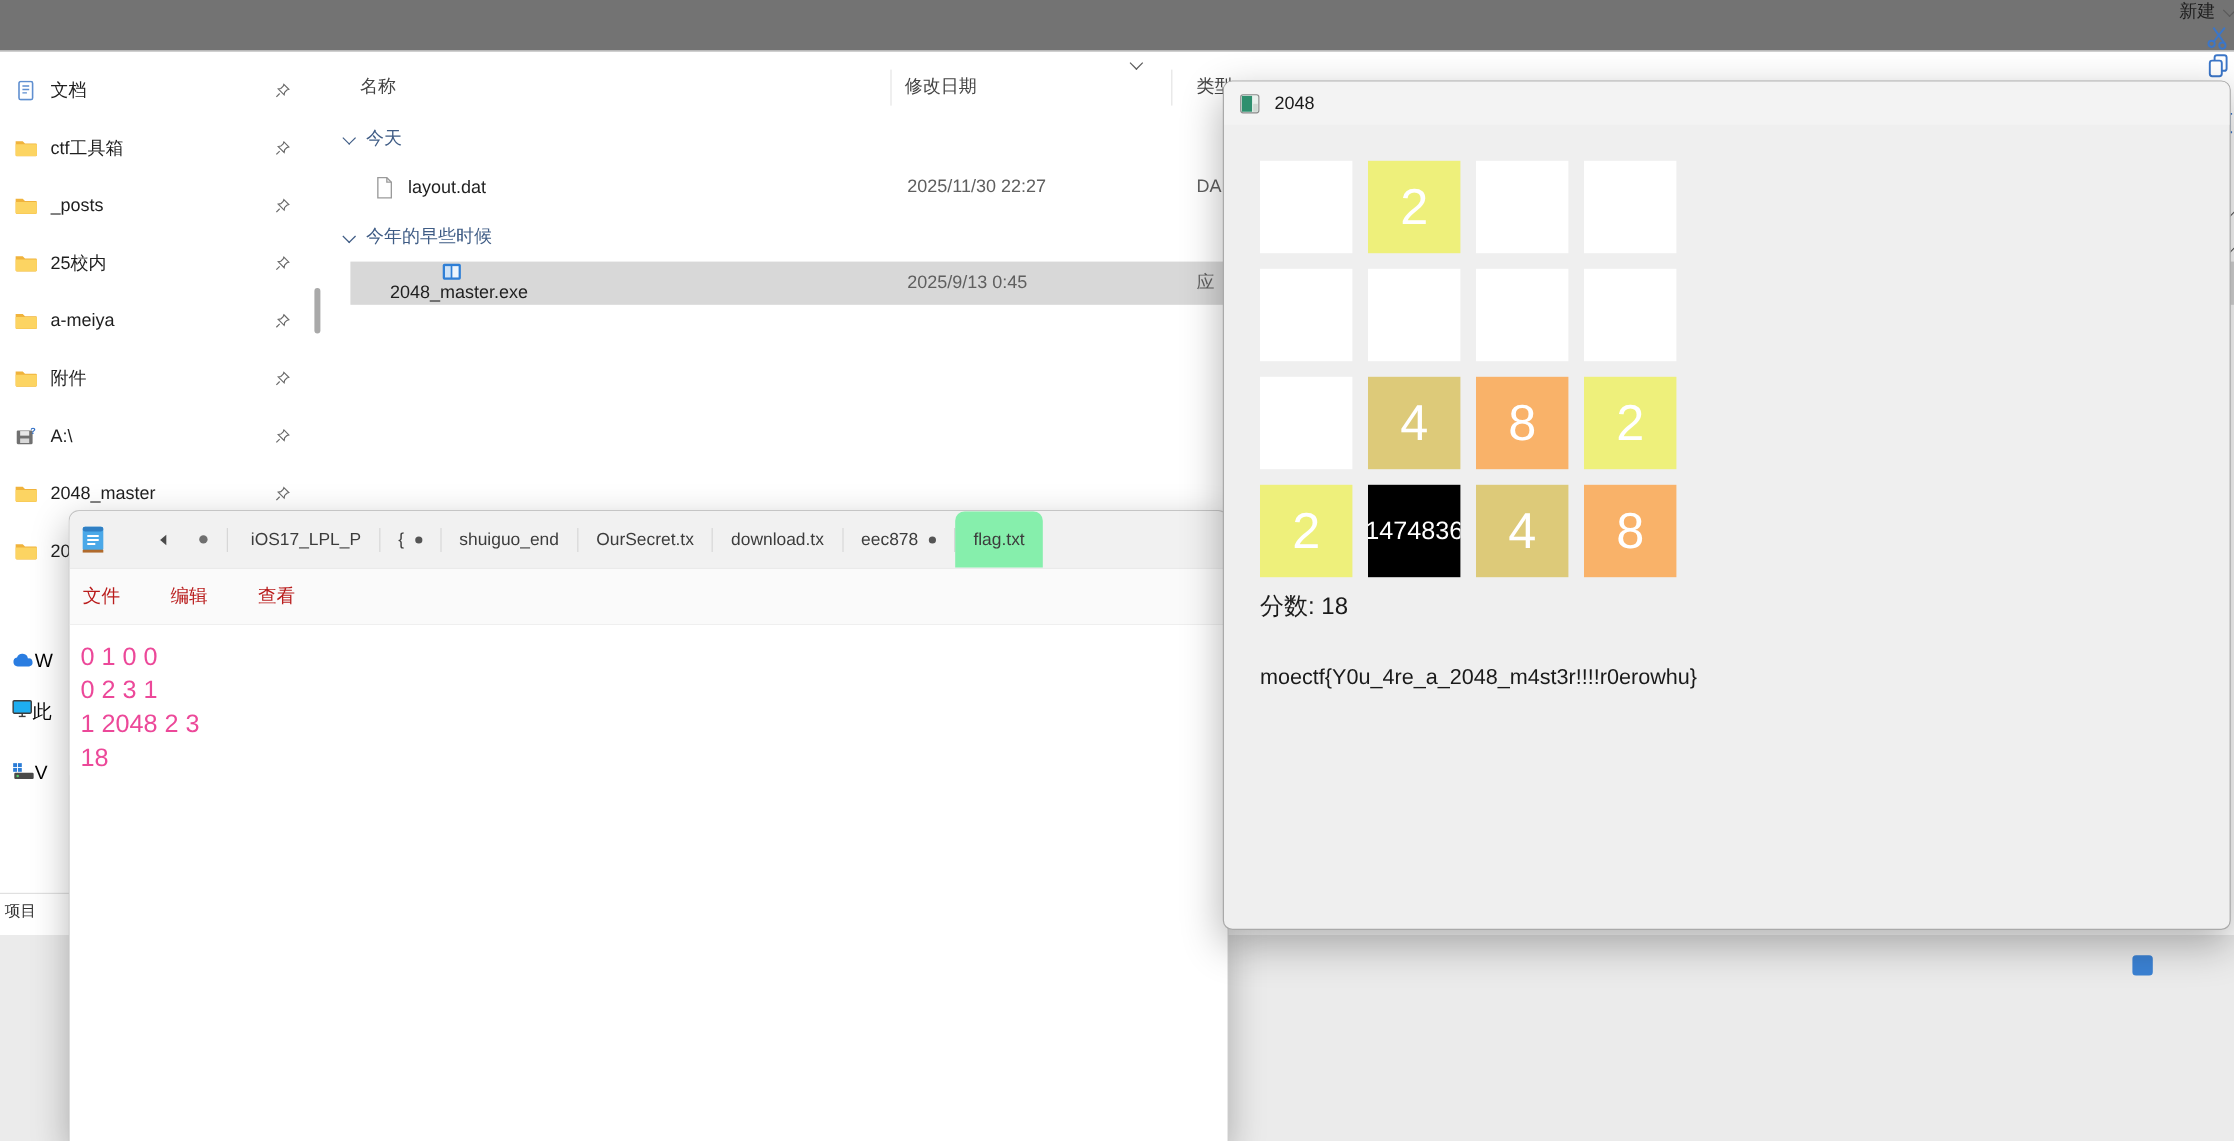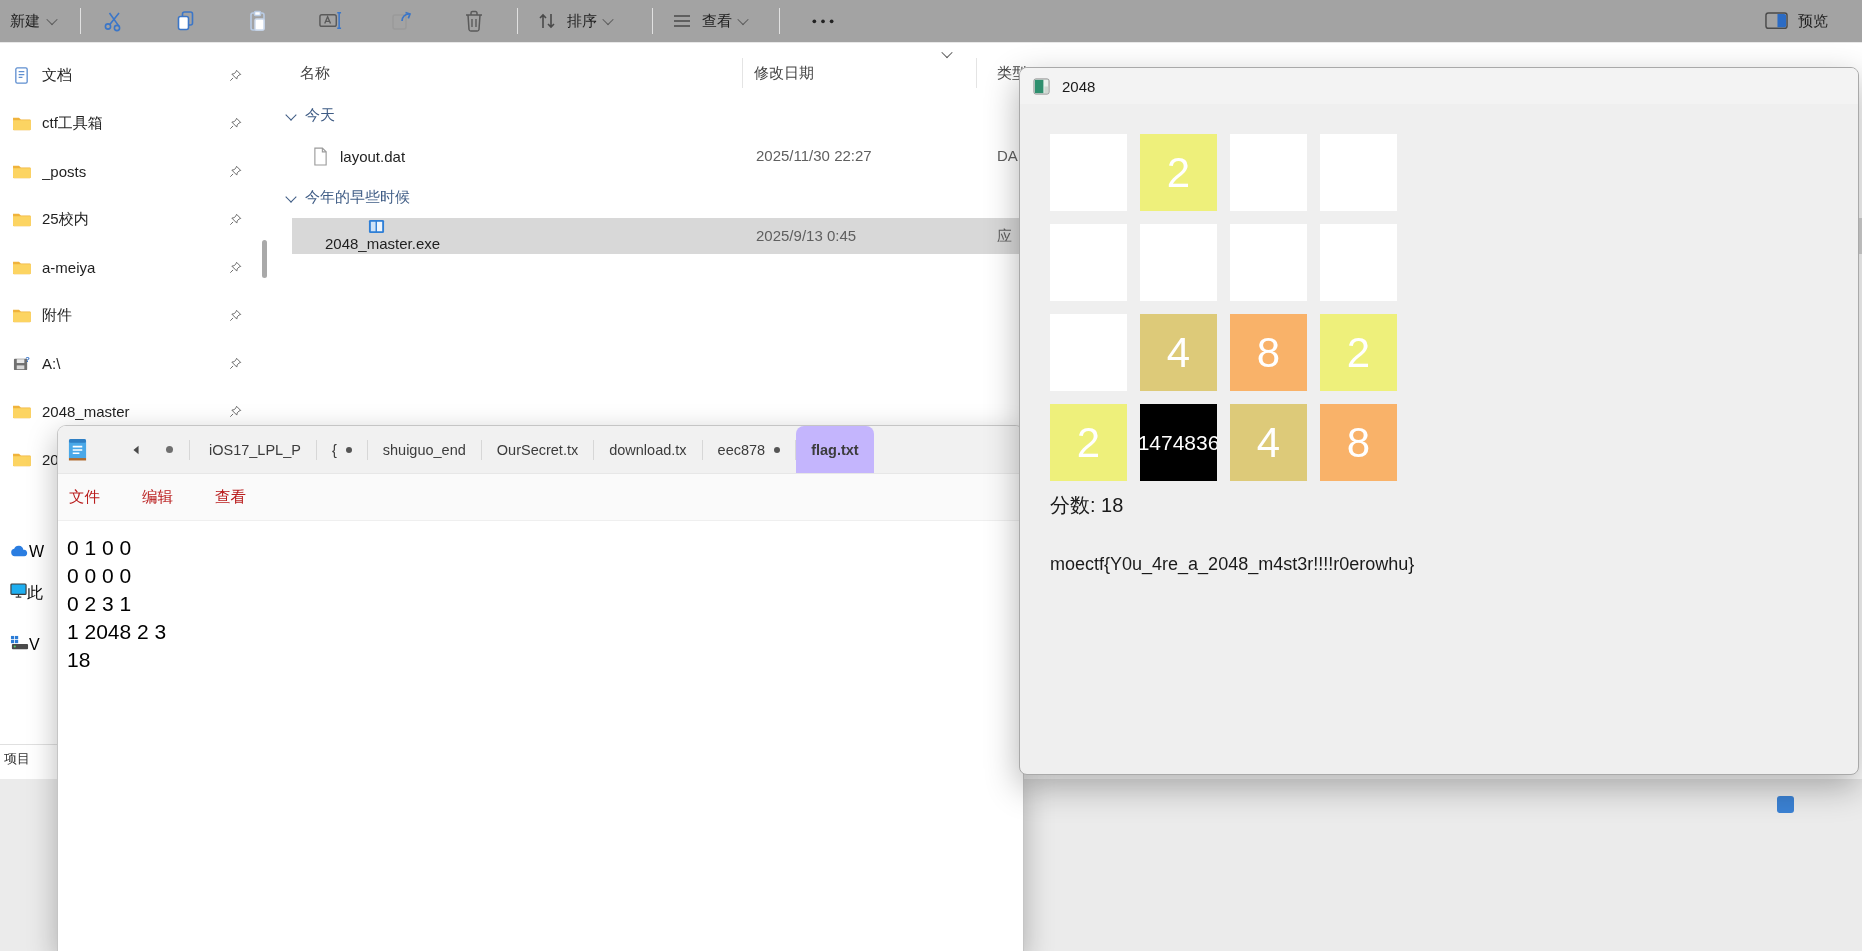--- a/index.html
+++ b/index.html
@@ -2,21 +2,21 @@
 <html><head>
 <meta charset="utf-8">
 <style>
   html,body{margin:0;padding:0;background:#fff;font-family:"Liberation Sans",sans-serif;}
   #canvas{position:relative;width:1862px;height:951px;background:#fff;overflow:hidden;}
   
   #desktop-strip{position:absolute;left:0;top:779px;width:1862px;height:172px;background:#ebebeb;}
   #accent-square{position:absolute;left:1777px;top:796px;width:17px;height:17px;border-radius:3px;background:#3b82d4;}
   
   #explorer{position:absolute;left:0;top:0;width:1862px;height:779px;background:#fff;}
-  #toolbar{position:absolute;left:0;top:0;width:1862px;height:42px;background:#a3a3a3;border-bottom:1px solid #e8e8e8;display:flex;align-items:center;}
+  #toolbar{position:absolute;left:0;top:0;width:1862px;height:42px;background:#737373;border-bottom:1px solid #e8e8e8;display:flex;align-items:flex-end;flex-direction:column;}
   .tb-label{font-size:15px;color:#1f1f1f;}
   .tb-sep{width:1px;height:26px;background:#e1e1e1;}
   .tbi{display:flex;align-items:center;justify-content:center;width:26px;height:30px;}
   .chev{display:inline-block;width:7px;height:7px;border-right:1.5px solid #5a5a5a;border-bottom:1.5px solid #5a5a5a;transform:rotate(45deg) translate(-1px,-1px);}
   #tb-new{display:flex;align-items:center;gap:8px;margin-left:10px;}
   #tb-sort,#tb-view{display:flex;align-items:center;gap:7px;}
   #tb-preview{display:flex;align-items:center;gap:9px;margin-left:auto;margin-right:34px;}
   
   #sidebar{position:absolute;left:0;top:42px;width:250px;height:737px;}
   #sidebar-top{position:absolute;left:0;top:9px;width:250px;}
@@ -43,27 +43,27 @@
   
   #notepad{position:absolute;left:57px;top:425px;width:965px;height:526px;background:#fff;border:1px solid #c5c5c5;border-bottom:none;border-radius:9px 9px 0 0;box-shadow:0 10px 30px rgba(0,0,0,.28);overflow:hidden;}
   #np-tabbar{display:flex;align-items:center;height:47px;background:#f1f1f1;padding-left:9px;}
   #np-back{margin-left:42px;display:flex;}
   .np-dot{width:7px;height:7px;border-radius:50%;background:#6f6f6f;}
   #np-ovdot{margin-left:24px;}
   .np-sep{width:1px;height:20px;background:#d7d7d7;}
   #np-chrome-sep{margin-left:16px;}
   #np-tabs{display:flex;align-items:center;height:47px;margin-left:4px;}
   .np-tab{height:47px;display:flex;align-items:center;padding:0 15px;font-size:14.5px;color:#3c3c3c;white-space:nowrap;}
-  .np-tab.active{background:#c4b5fd;border-radius:8px 8px 0 0;font-weight:bold;}
+  .np-tab.active{background:#86efac;border-radius:8px 8px 0 0;}
   .np-tab .np-dirty{width:6px;height:6px;border-radius:50%;background:#555;margin-left:9px;}
   #np-menubar{display:flex;align-items:center;height:46px;background:#fafafa;border-top:1px solid #e7e7e7;border-bottom:1px solid #efefef;}
   .np-menu-item{font-size:15.5px;color:#b91c1c;margin-left:42px;}
   .np-menu-item:first-child{margin-left:11px;}
   #np-content{background:#fff;padding:13px 0 0 9px;}
-  .np-line{font-size:21px;color:#000000;line-height:28px;white-space:pre;}
+  .np-line{font-size:21px;color:#ec4899;line-height:28px;white-space:pre;}
   
   #game{position:absolute;left:1019px;top:67px;width:838px;height:706px;background:#efefef;border:1px solid #a9a9a9;border-radius:8px;box-shadow:0 12px 34px rgba(0,0,0,.30);overflow:hidden;}
   #game-titlebar{position:absolute;left:0;top:0;width:100%;height:36px;background:#f3f3f3;display:flex;align-items:center;}
   #game-title{font-size:15px;color:#1a1a1a;margin-left:12px;}
   #game-icon{margin-left:13px;display:flex;}
   .tile{position:absolute;width:77px;height:77px;display:flex;align-items:center;justify-content:center;overflow:hidden;}
   .tile span{color:#fff;font-size:42px;font-weight:400;}
   .tile.longnum span{font-size:21px;letter-spacing:0;white-space:nowrap;}
   #game-score{position:absolute;left:30px;top:424px;font-size:20px;color:#1a1a1a;}
   #game-msg1{position:absolute;left:30px;top:456px;font-size:19px;color:#1a1a1a;}
@@ -432,21 +432,20 @@
           </div>
         </div>
     </div>
     <div id="np-menubar">
         <span class="np-menu-item">文件</span>
         <span class="np-menu-item">编辑</span>
         <span class="np-menu-item">查看</span>
       </div>
     <div id="np-content">
         <div class="np-line">0 1 0 0</div>
-        <div class="np-line">0 0 0 0</div>
         <div class="np-line">0 2 3 1</div>
         <div class="np-line">1 2048 2 3</div>
         <div class="np-line">18</div>
       </div>
   </div>
 
   <div id="game">
     <div id="game-titlebar">
       <span id="game-icon">
           <svg viewBox="0 0 18 18" width="17">

